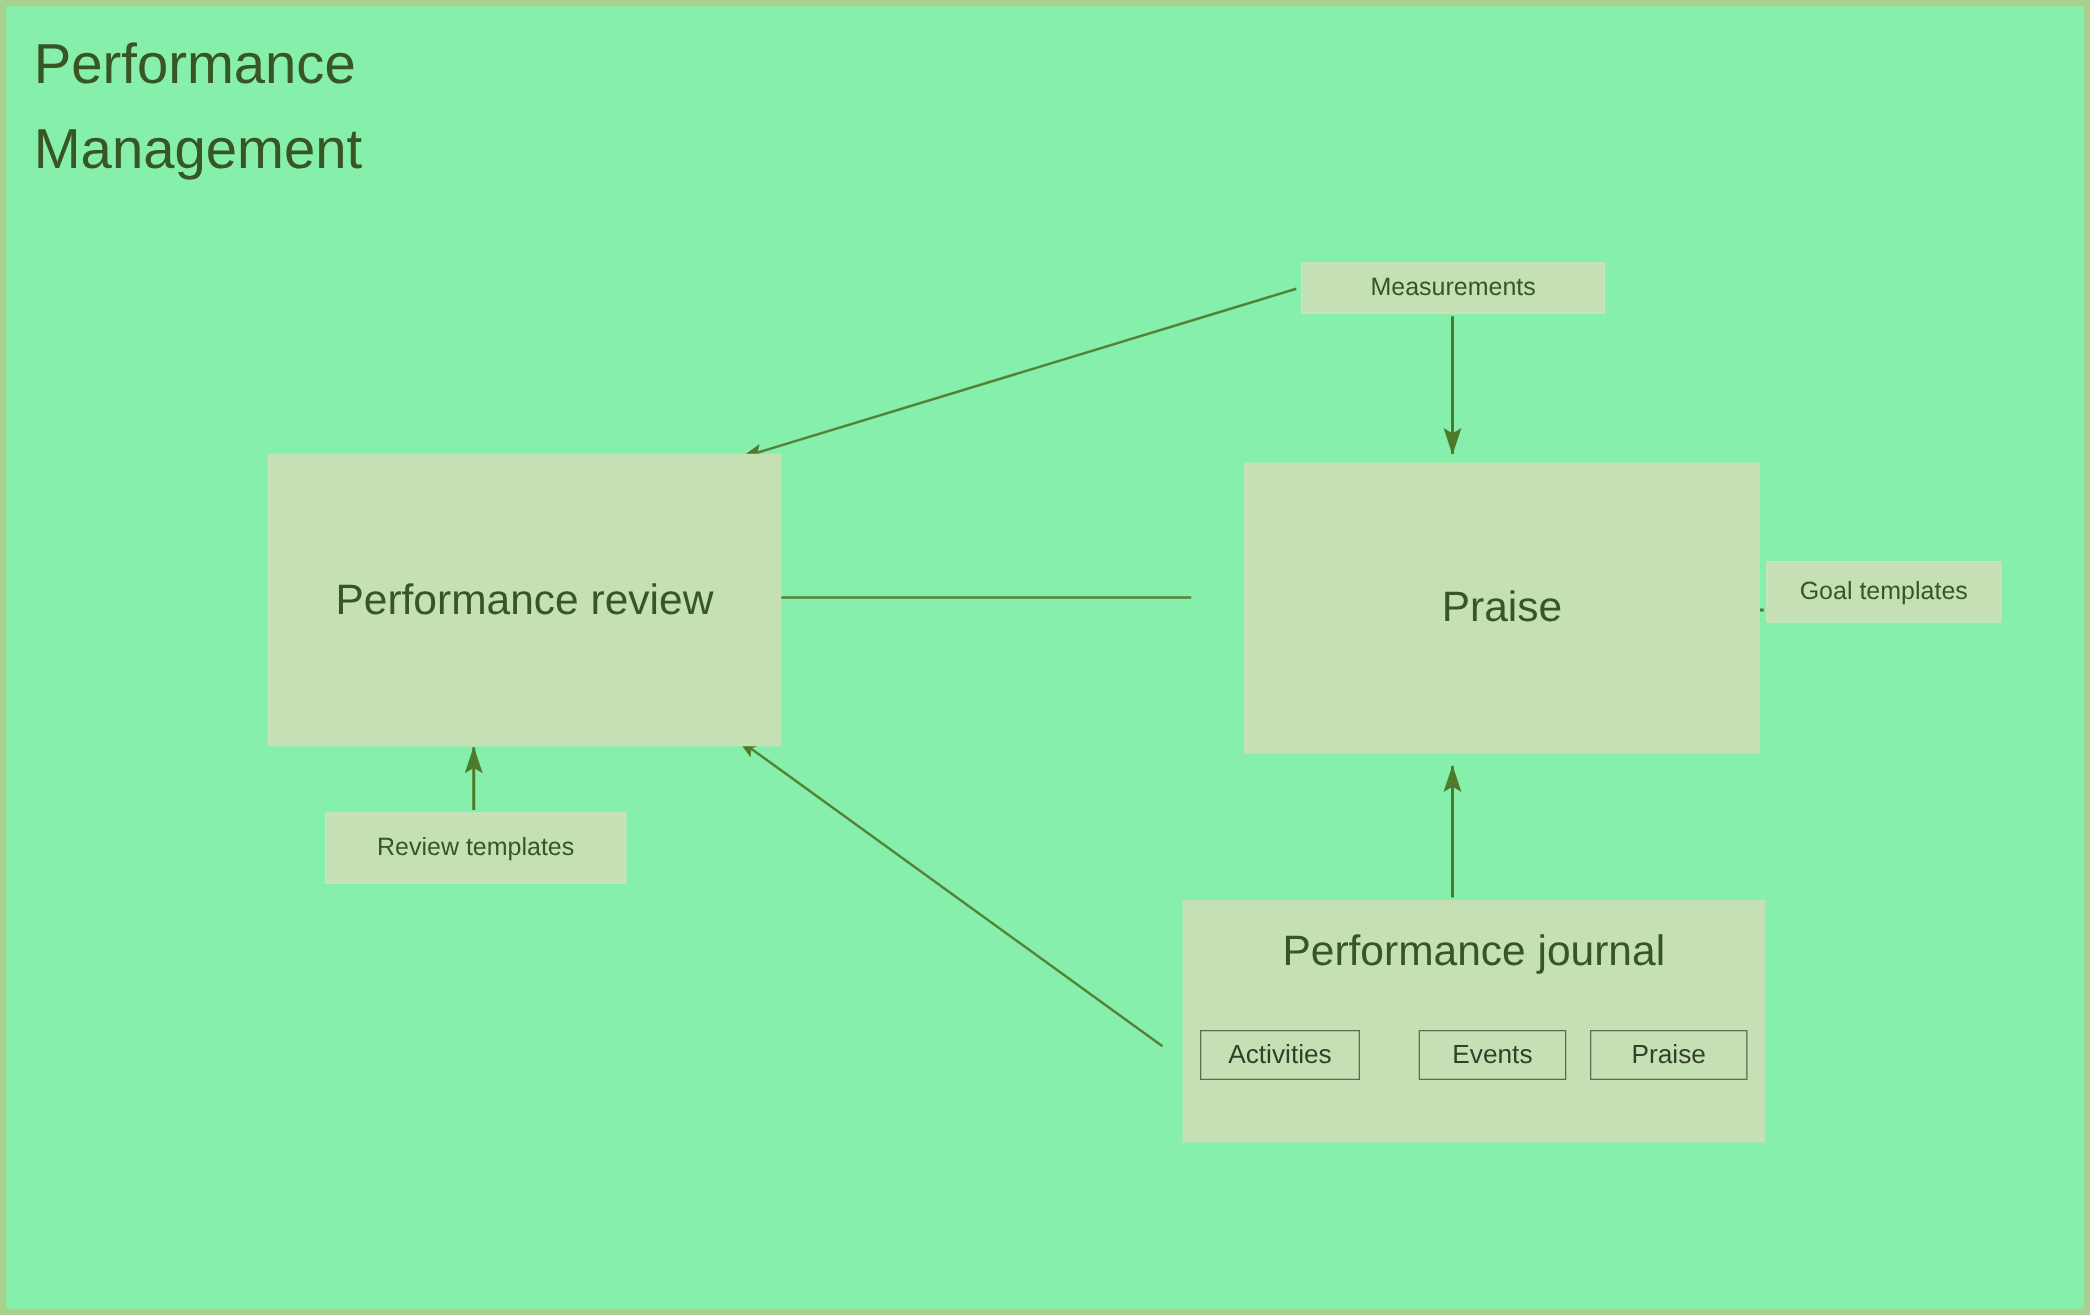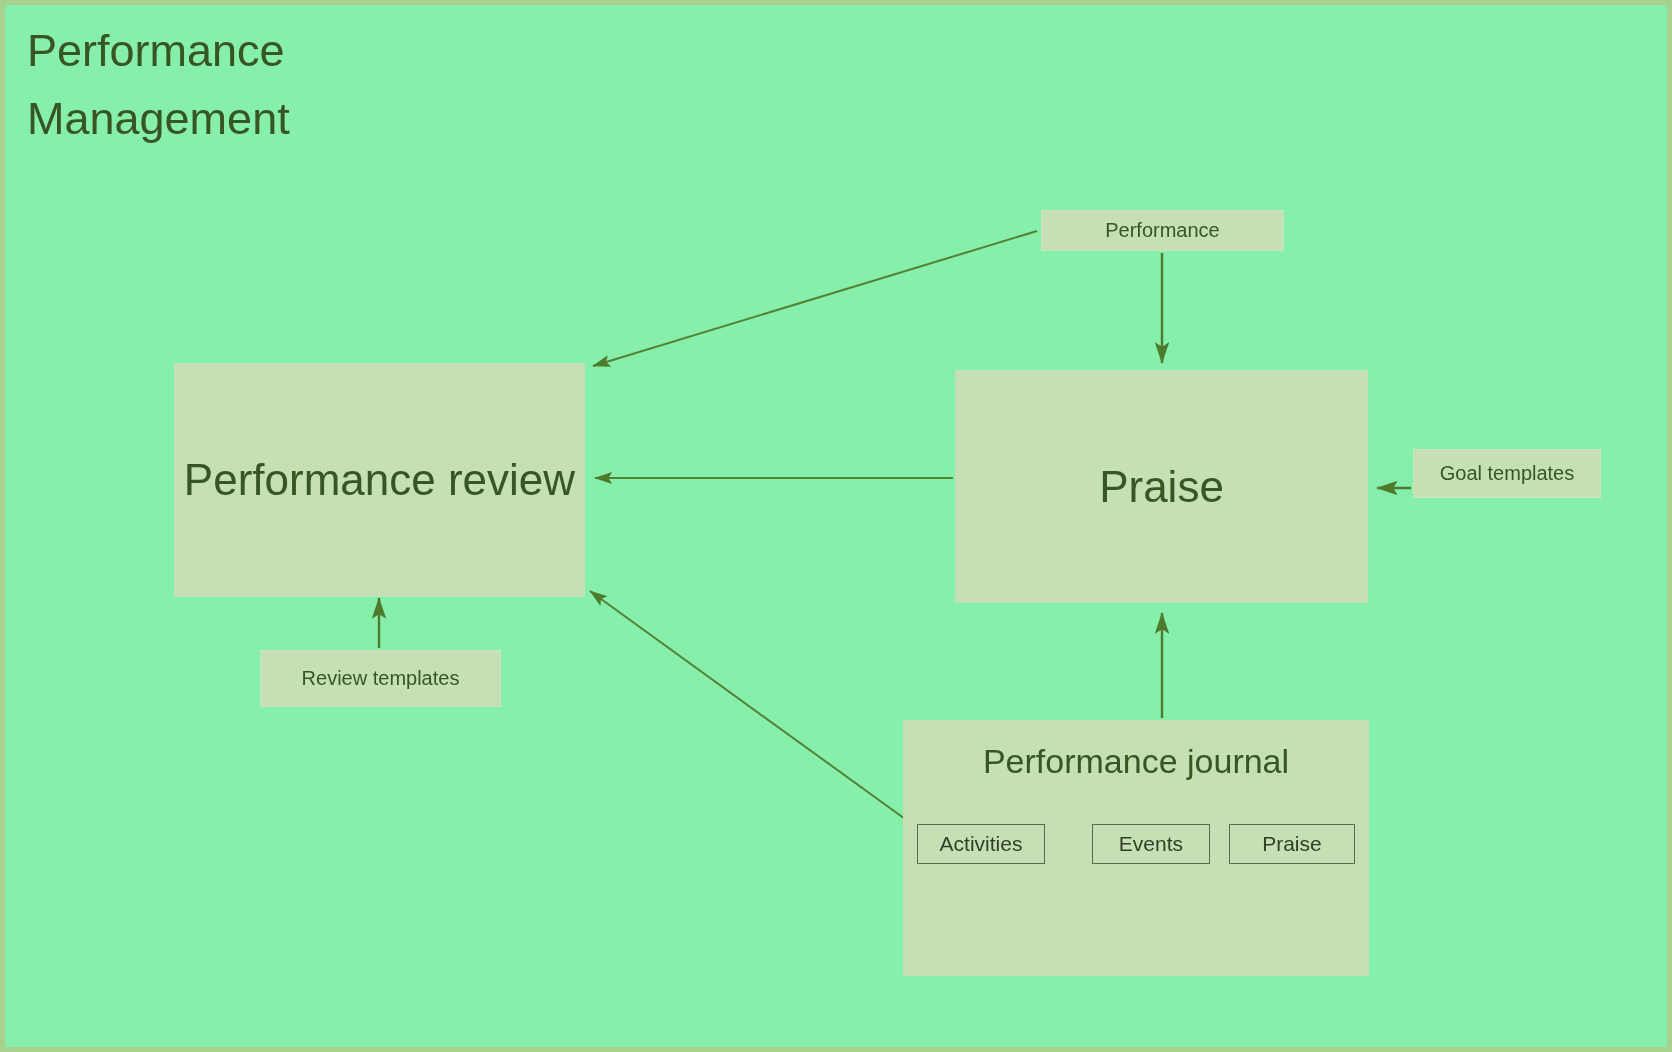--- a/index.html
+++ b/index.html
@@ -35,21 +35,22 @@
     position: absolute;
     background: #c5e0b4;
     color: #375623;
     display: flex;
     align-items: center;
     justify-content: center;
     box-sizing: border-box;
     text-align: center;
   }
   .node.big {
-    font-size: 44px;
+    font-size: 34px;
+    margin-left: 40px;
   }
   .node.small {
     font-size: 20px;
     border: 1px solid #cfe3c0;
   }
   #node-performance-review {
     left: 169px;
     top: 358px;
     width: 411px;
     height: 234px;
@@ -72,24 +73,24 @@
     width: 188px;
     height: 49px;
   }
   #node-review-templates {
     left: 255px;
     top: 645px;
     width: 241px;
     height: 57px;
   }
   #node-performance-journal {
-    left: 898px;
+    left: 941px;
     top: 715px;
     width: 466px;
-    height: 256px;
+    height: 194px;
     display: block;
   }
   #journal-title {
     position: absolute;
     left: 0;
     top: 22px;
     width: 100%;
     text-align: center;
     font-size: 34px;
     color: #375623;
@@ -152,21 +153,21 @@
 
     <line x1="925" y1="832" x2="585" y2="586" stroke="#548235" stroke-width="2" marker-end="url(#ah)"></line>
 
     <line x1="1157" y1="713" x2="1157" y2="608" stroke="#4e7a2c" stroke-width="2.4" marker-end="url(#ah)"></line>
   </svg>
 
   <div class="node big" id="node-performance-review">Performance review</div>
 
   <div class="node big" id="node-goals">Praise</div>
 
-  <div class="node small" id="node-measurements">Performance</div>
+  <div class="node small" id="node-measurements">Measurements</div>
 
   <div class="node small" id="node-goal-templates">Goal templates</div>
 
   <div class="node small" id="node-review-templates">Review templates</div>
 
   <div class="node" id="node-performance-journal">
     <div id="journal-title">Performance journal</div>
     <div id="journal-chips">
       <div class="chip w1">Activities</div>
       <div class="chip w2">Events</div>

